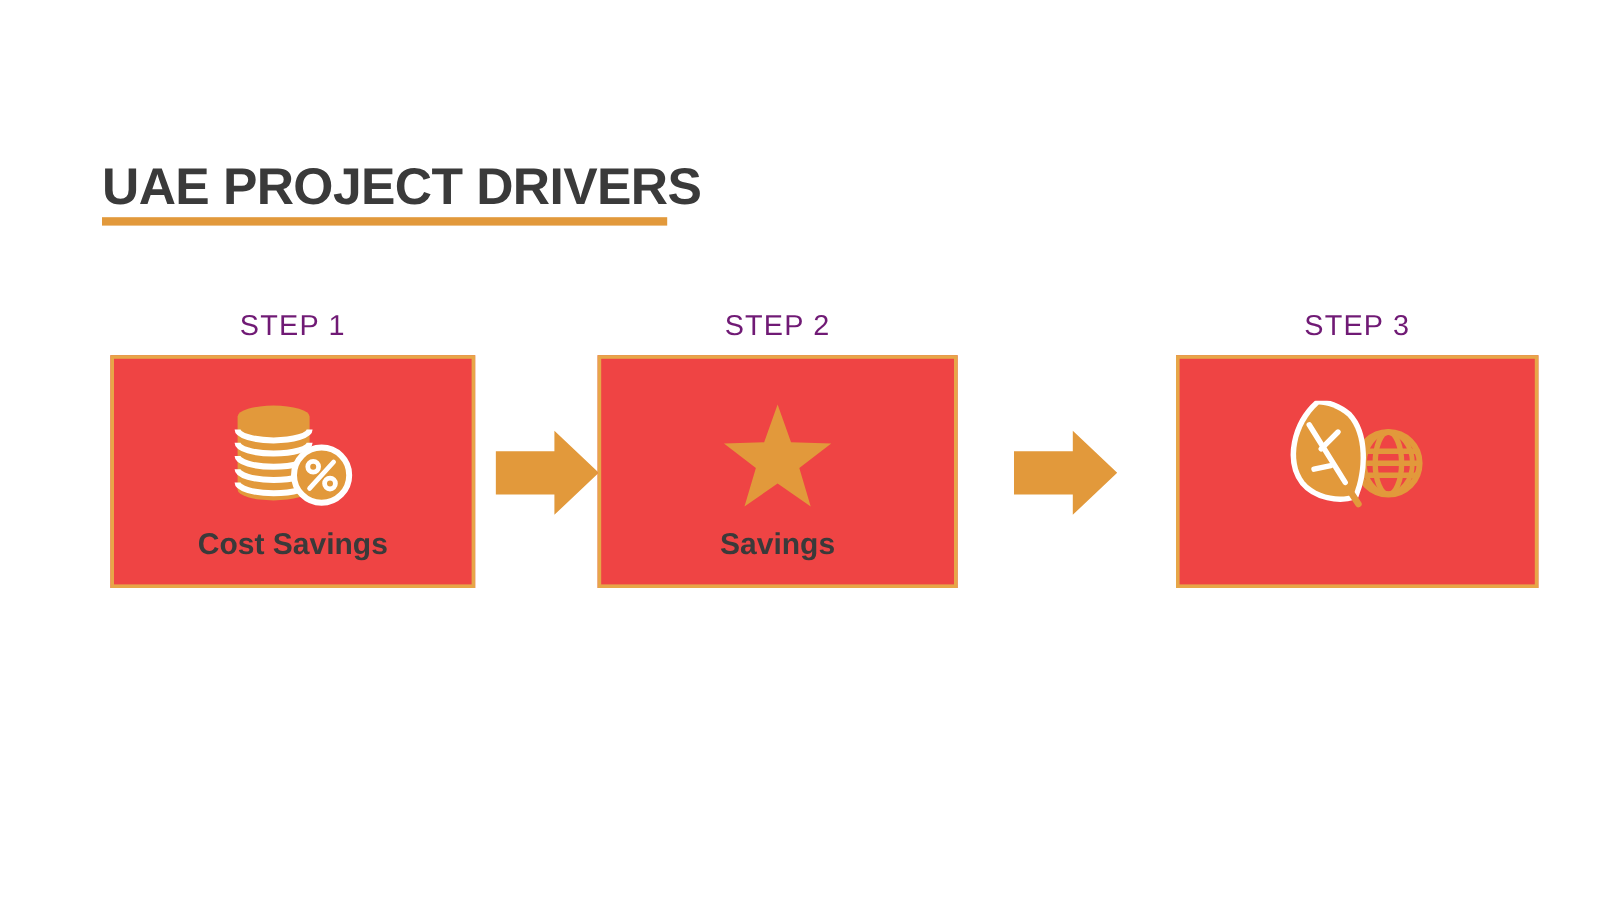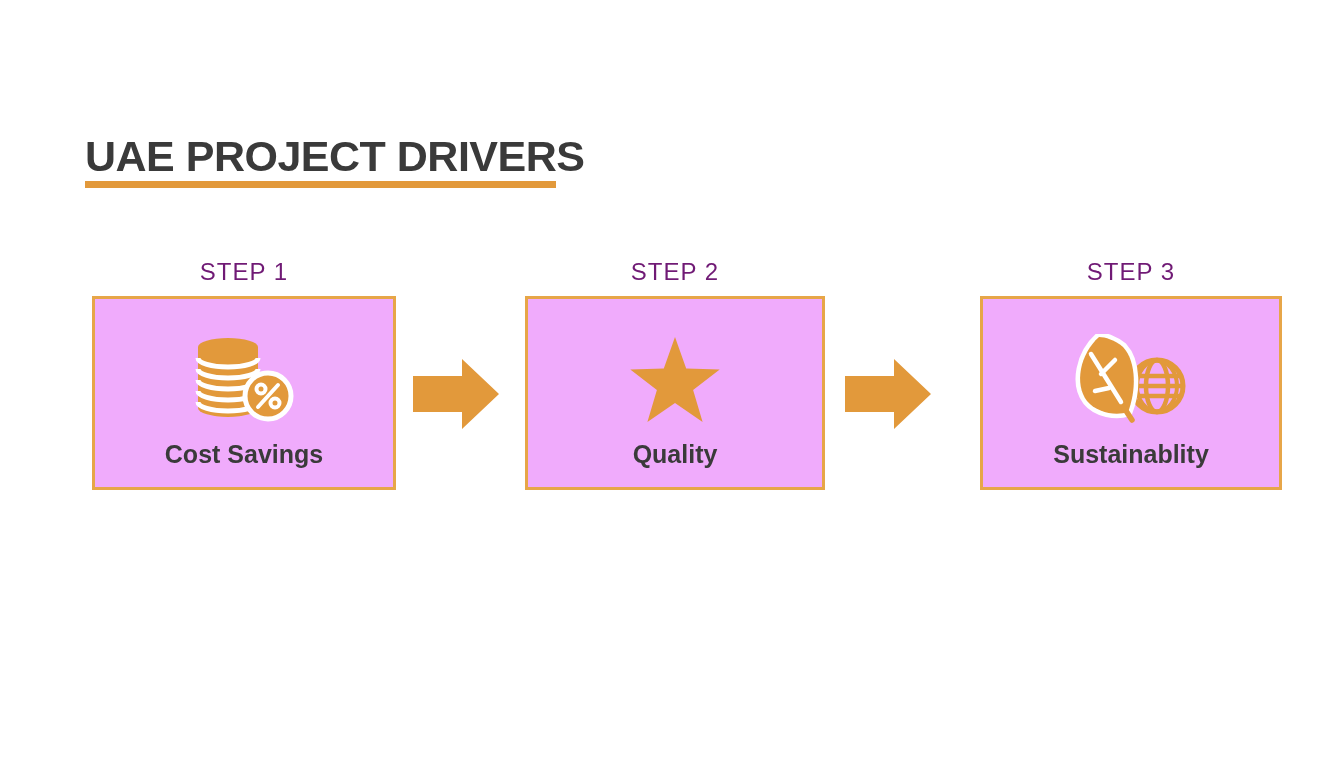--- a/index.html
+++ b/index.html
@@ -42,24 +42,24 @@
     letter-spacing: 1px;
     color: #701a75;
     text-align: center;
   }
   .step-box {
     position: absolute;
     top: 296px;
     height: 194px;
     box-sizing: border-box;
     border: 3px solid #E7A648;
-    background: #f0abfc;
+    background: #ef4444;
   }
   .s1 { left: 92px;  width: 304px; }
-  .s2 { left: 525px; width: 300px; }
+  .s2 { left: 498px; width: 300px; }
   .s3 { left: 980px; width: 302px; }
   .icon-wrap {
     position: absolute;
     left: 0; right: 0;
     top: 32px;
     height: 98px;
     display: flex;
     align-items: center;
     justify-content: center;
   }
@@ -119,21 +119,21 @@
   <svg class="arrow a1" viewBox="0 0 88 74">
     <polygon points="0,19 49,19 49,2 86,37 49,72 49,55 0,55" fill="#E2993B"></polygon>
   </svg>
 
   <div class="step-box s2">
     <div class="icon-wrap">
       <svg width="92" height="88" viewBox="0 0 92 88">
         <polygon fill="#E2993B" points="46,1 57.2,32.6 90.7,33.5 64.1,53.9 73.6,86 46,67 18.4,86 27.9,53.9 1.3,33.5 34.8,32.6"></polygon>
       </svg>
     </div>
-    <div class="box-title">Quality</div>
+    <div class="box-title">Savings</div>
   </div>
 
   <svg class="arrow a2" viewBox="0 0 88 74">
     <polygon points="0,19 49,19 49,2 86,37 49,72 49,55 0,55" fill="#E2993B"></polygon>
   </svg>
 
   <div class="step-box s3">
     <div class="icon-wrap">
       <svg width="116" height="92" viewBox="0 0 116 92">
 
@@ -152,16 +152,15 @@
 
         <line x1="46" y1="66" x2="59" y2="86" stroke="#E2993B" stroke-width="5.5" stroke-linecap="round"></line>
 
         <g stroke="#ffffff" stroke-width="4.5" stroke-linecap="round" fill="none">
           <line x1="18" y1="20" x2="48" y2="68"></line>
           <line x1="28" y1="40" x2="42" y2="26"></line>
           <line x1="36" y1="54" x2="22" y2="57"></line>
         </g>
       </svg>
     </div>
-    <div class="box-title">Sustainablity</div>
   </div>
 
 </div>
 
 </body></html>

